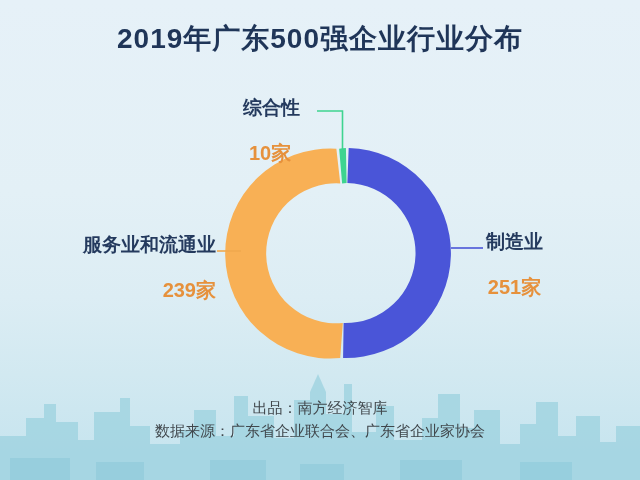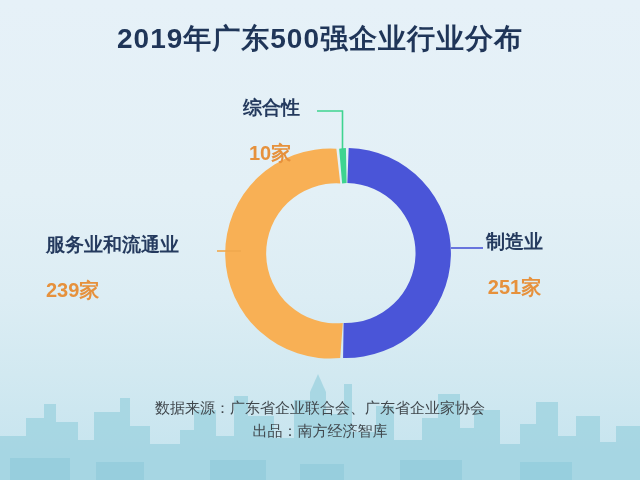--- a/index.html
+++ b/index.html
@@ -85,21 +85,21 @@
   .lbl-green {
     left: 231px;
     top: 97px;
     text-align: left;
   }
   .lbl-green .val { margin-left: 6px; }
 
   .lbl-orange {
     left: 34px;
     top: 234px;
-    text-align: left;
+    text-align: right;
     width: 170px;
   }
   .lbl-blue {
     left: 474px;
     top: 231px;
     text-align: center;
   }
 
   
   .footer {
@@ -211,17 +211,17 @@
       <span class="val">239家</span>
     </div>
 
     <div class="lbl lbl-blue">
       <span class="name">制造业</span>
       <span class="val">251家</span>
     </div>
   </div>
 
   <div class="footer">
+    <span class="fline">出品：南方经济智库</span>
     <span class="fline">数据来源：广东省企业联合会、广东省企业家协会</span>
-    <span class="fline">出品：南方经济智库</span>
   </div>
 
 </div>
 
 </body></html>

